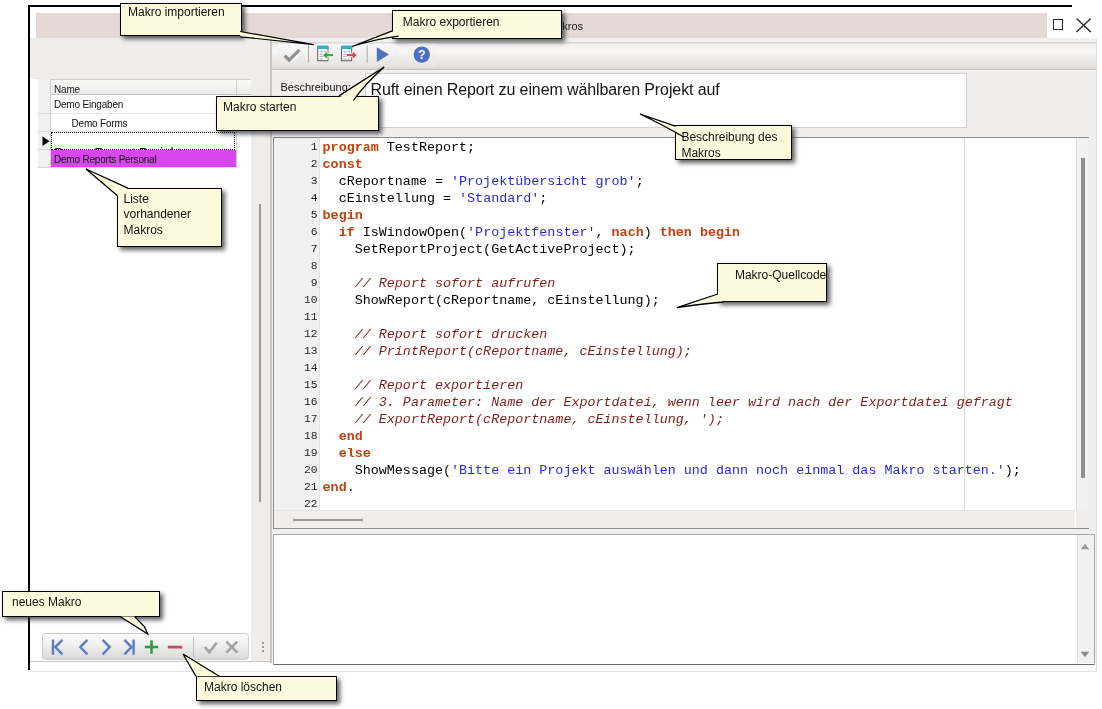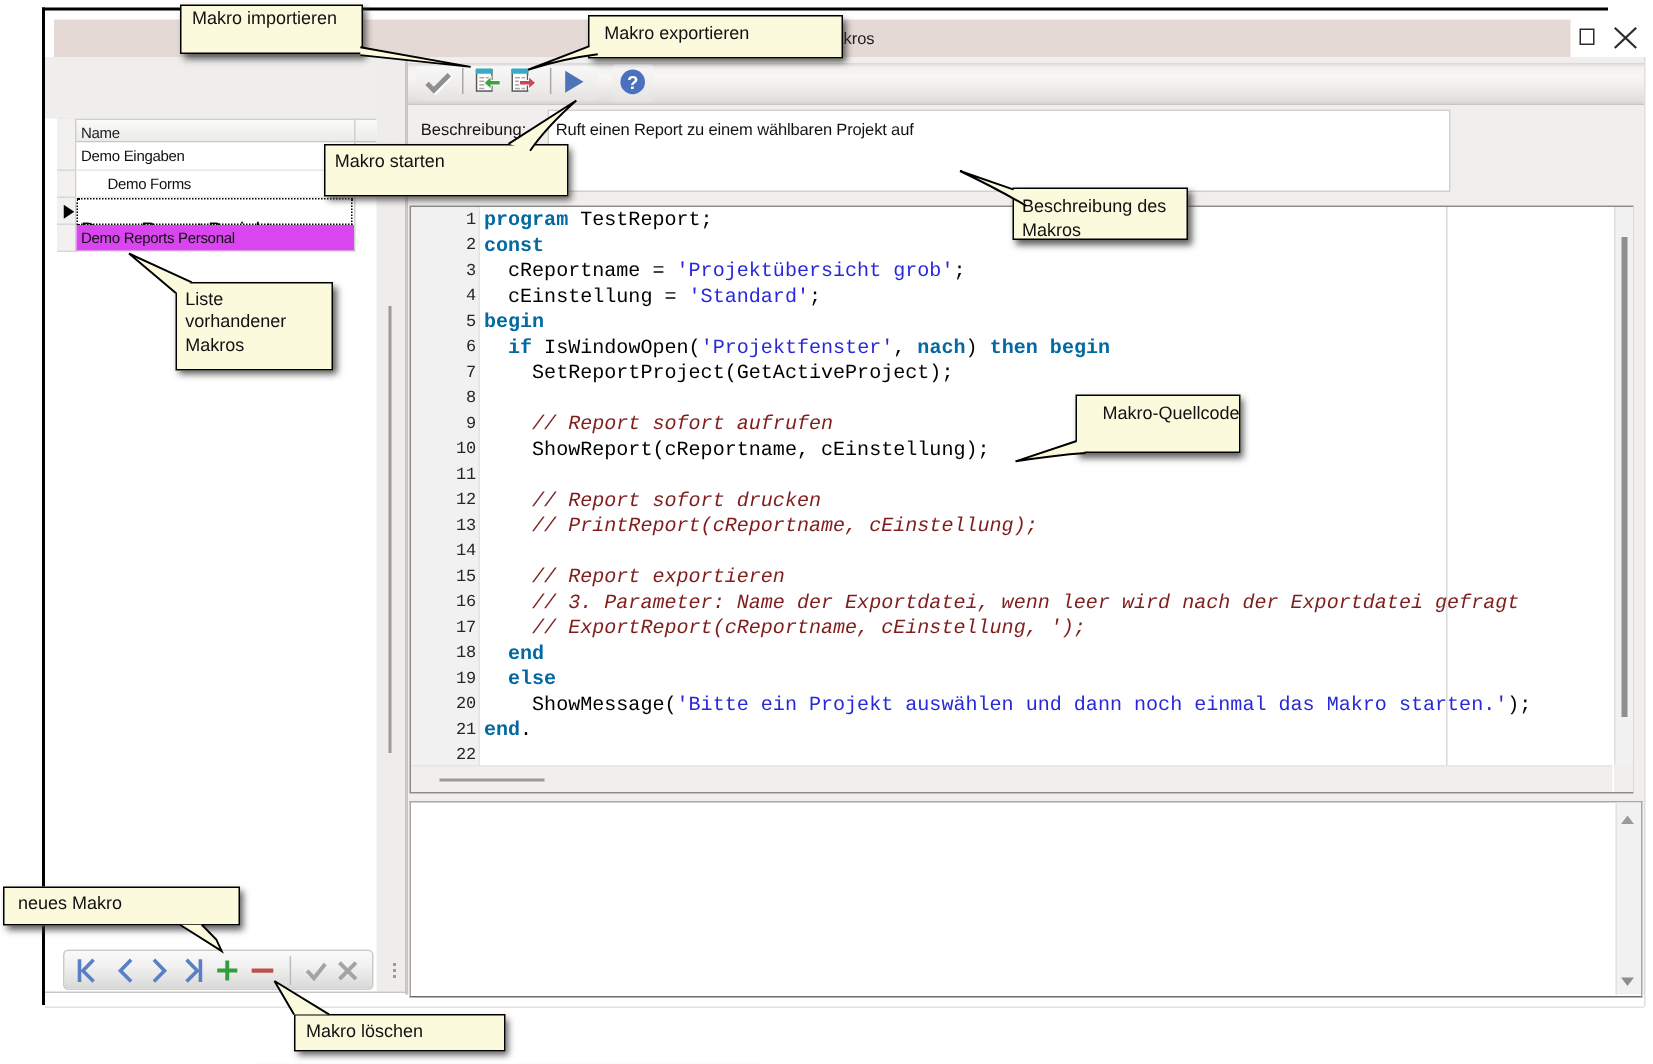--- a/index.html
+++ b/index.html
@@ -85,21 +85,21 @@
 
     <path d="M100.8,5.2 L113,12.55 L100.8,19.9 Z" fill="#4d73b8"></path>
 
     <circle cx="145.8" cy="12.6" r="8.2" fill="#4a70bf"></circle>
     <text x="145.8" y="17" font-family="Liberation Sans, sans-serif" font-size="12.5" font-weight="bold" fill="#ffffff" text-anchor="middle">?</text>
   </svg>
 
   <div class="abs" style="left:280.5px;top:81px;font-size:11px;color:#141414;">Beschreibung:</div>
   <div class="abs" style="left:364.5px;top:72.5px;width:602.5px;height:55.5px;background:#fff;
       border:1px solid #d2cfcc;box-sizing:border-box;"></div>
-  <div class="abs" style="left:370.5px;top:81.3px;font-size:11px;letter-spacing:-0.1px;color:#141414;">Ruft einen Report zu einem wählbaren Projekt auf</div>
+  <div class="abs" style="left:370.5px;top:81.3px;font-size:16px;letter-spacing:-0.1px;color:#141414;">Ruft einen Report zu einem wählbaren Projekt auf</div>
 
   <div class="abs" style="left:38px;top:79px;width:212.5px;height:16.3px;border-top:1px solid #d0d0d0;border-bottom:1px solid #c6c6c6;background:linear-gradient(180deg,#fafaf9,#ebebea);box-sizing:border-box;"></div>
   <div class="abs" style="left:54px;top:83.5px;font-size:10px;letter-spacing:-0.2px;color:#1a1a1a;z-index:3;">Name</div>
 
   <div class="abs" style="left:38px;top:79px;width:12.6px;height:16.3px;background:#f2f1f0;border-right:1px solid #cfcfcf;box-sizing:border-box;"></div>
   <div class="abs" style="left:38px;top:95.3px;width:12.6px;height:18.3px;background:#f2f1f0;border-right:1px solid #cfcfcf;border-bottom:1px solid #d8d8d8;box-sizing:border-box;"></div>
   <div class="abs" style="left:38px;top:113.6px;width:12.6px;height:18.3px;background:#f2f1f0;border-right:1px solid #cfcfcf;border-bottom:1px solid #d8d8d8;box-sizing:border-box;"></div>
   <div class="abs" style="left:38px;top:131.9px;width:12.6px;height:18.3px;background:#f2f1f0;border-right:1px solid #cfcfcf;border-bottom:1px solid #d8d8d8;box-sizing:border-box;"></div>
   <div class="abs" style="left:38px;top:150.2px;width:12.6px;height:18.3px;background:#f2f1f0;border-right:1px solid #cfcfcf;border-bottom:1px solid #d8d8d8;box-sizing:border-box;"></div>
 
@@ -259,14 +259,14 @@
   <div class="tip" style="left:196px;top:675.6px;width:140.5px;height:25px;padding:3px 0 0 7px;">Makro löschen</div>
   <svg class="tail" style="left:181.2px;top:652.3px;" width="42" height="26" viewBox="0 0 42 26">
     <polygon points="15,24.3 2,2 38.3,24.3" fill="#fbfadd"></polygon>
     <path d="M15,24.3 L2,2 L38.3,24.3" stroke="#000" stroke-width="1.3" fill="none"></path>
   </svg>
 
 </div>
 <style>
   s1{font-style:normal;text-decoration:none;color:#2828da;}
   c1{font-style:italic;color:#7f1d1d;}
-  #code b{font-weight:bold;color:#0369a1;}
+  #code b{font-weight:bold;color:#c2410c;}
 </style>
 
 </body></html>

